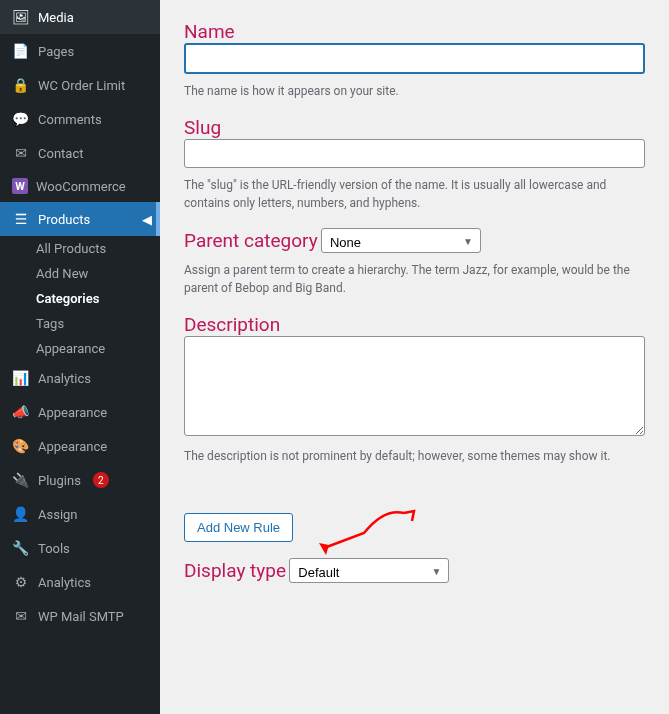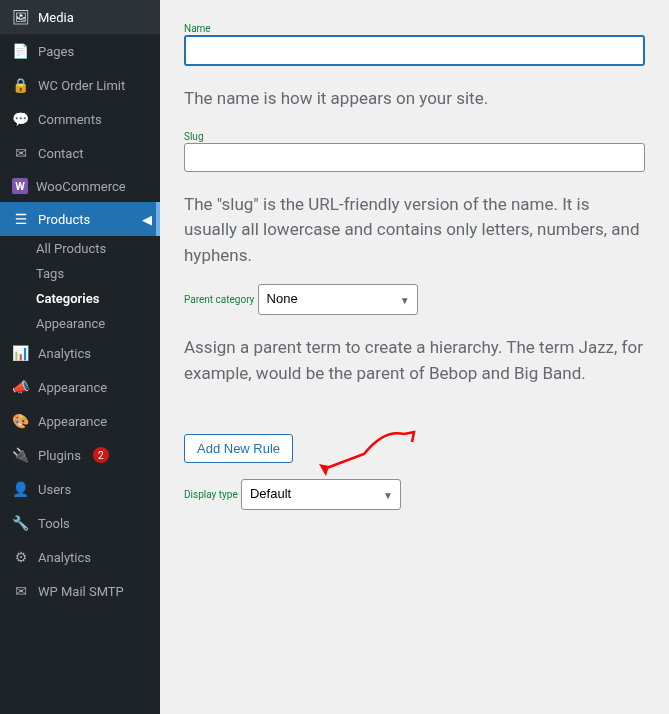--- a/index.html
+++ b/index.html
@@ -41,41 +41,41 @@
       flex: 1;
       background: #f0f0f1;
       overflow-y: auto;
       padding: 20px 24px;
       position: relative;
     }
 
     .form-section { background: transparent; }
 
     .field-group { margin-bottom: 16px; }
-    .field-label { font-size: 10px; color: #15803d; margin-bottom: 4px; font-weight: 400; margin-top: 41px; }
-    .field-desc { font-size: 17px; color: #646970; margin-top: 20px; line-height: 1.5; }
+    .field-label { font-size: 19px; color: #be185d; margin-bottom: 4px; font-weight: 400; margin-top: 41px; }
+    .field-desc { font-size: 12px; color: #646970; margin-top: 8px; line-height: 1.5; }
 
     .text-input {
       width: 100%;
       padding: 6px 8px;
       border: 1px solid #8c8f94;
       border-radius: 3px;
       font-size: 13px;
       background: #fff;
       outline: none;
     }
 
     .name-input {
       border: 2px solid #2271b1;
     }
 
     .select-wrapper { position: relative; display: inline-block; width: 160px; }
     .select-input {
       width: 100%;
-      padding: 6px 28px 8px 8px;
+      padding: 6px 28px 2px 8px;
       border: 1px solid #8c8f94;
       border-radius: 3px;
       font-size: 13px;
       background: #fff;
       appearance: none;
       cursor: pointer;
       outline: none;
     }
     .select-arrow {
       position: absolute;
@@ -153,22 +153,23 @@
     <span>WooCommerce</span>
   </div>
 
   <div class="sidebar-item active">
     <span class="sidebar-icon">☰</span>
     <span>Products</span>
     <span style="position:absolute; right:8px; top:50%; transform:translateY(-50%);">◀</span>
   </div>
   <div>
     <div class="sidebar-sub-item">All Products</div>
+    <div class="sidebar-sub-item">Add New</div>
+    <div class="sidebar-sub-item active">Categories</div>
     <div class="sidebar-sub-item">Tags</div>
-    <div class="sidebar-sub-item active">Categories</div>
     <div class="sidebar-sub-item">Appearance</div>
   </div>
   <div class="sidebar-item">
     <span class="sidebar-icon">📊</span>
     <span>Analytics</span>
   </div>
   <div class="sidebar-item">
     <span class="sidebar-icon">📣</span>
     <span>Appearance</span>
   </div>
@@ -176,21 +177,21 @@
     <span class="sidebar-icon">🎨</span>
     <span>Appearance</span>
   </div>
   <div class="sidebar-item">
     <span class="sidebar-icon">🔌</span>
     <span>Plugins</span>
     <span class="badge">2</span>
   </div>
   <div class="sidebar-item">
     <span class="sidebar-icon">👤</span>
-    <span>Users</span>
+    <span>Assign</span>
   </div>
   <div class="sidebar-item">
     <span class="sidebar-icon">🔧</span>
     <span>Tools</span>
   </div>
   <div class="sidebar-item">
     <span class="sidebar-icon">⚙</span>
     <span>Analytics</span>
   </div>
   <div class="sidebar-item">
@@ -218,20 +219,25 @@
       <label class="field-label">Parent category</label>
       <div class="select-wrapper">
         <select class="select-input">
           <option>None</option>
         </select>
         <span class="select-arrow">▼</span>
       </div>
       <p class="field-desc">Assign a parent term to create a hierarchy. The term Jazz, for example, would be the parent of Bebop and Big Band.</p>
     </div>
 
+    <div class="field-group">
+      <label class="field-label">Description</label>
+      <textarea class="textarea-input" style=""></textarea>
+      <p class="field-desc">The description is not prominent by default; however, some themes may show it.</p>
+    </div>
 
     <div class="field-group" style="position:relative;">
       <div style="display:flex; align-items:flex-start; position:relative;margin-top:48px;">
         <button class="btn-add-rule">Add New Rule</button>
 
         <svg width="120" height="60" style="position:absolute; left:120px; top:-10px;" viewBox="0 0 120 60">
           <path d="M 100 10 Q 80 5 60 30 L 20 45" stroke="red" stroke-width="2.5" fill="none"></path>
           <polygon points="15,40 25,42 22,52" fill="red"></polygon>
           <path d="M 100 10 L 110 8 L 108 18" fill="none" stroke="red" stroke-width="2.5"></path>
         </svg>

